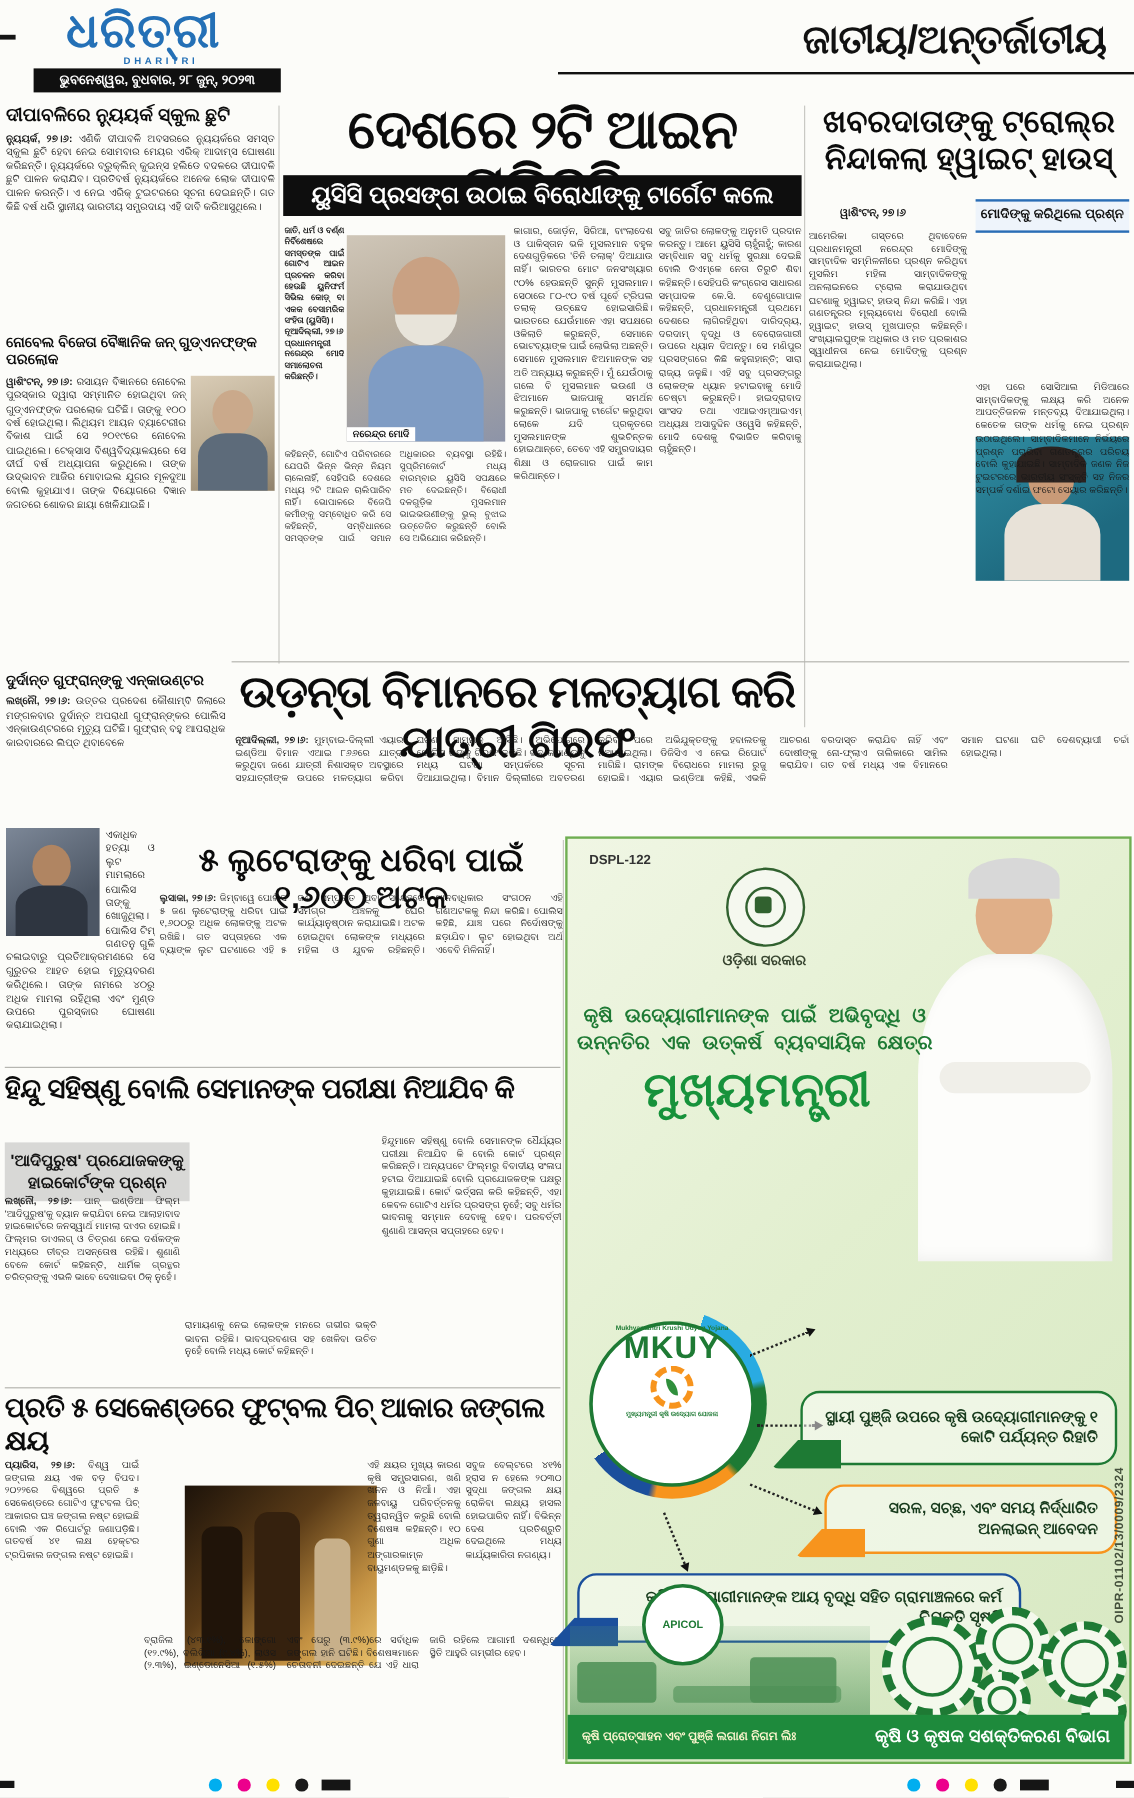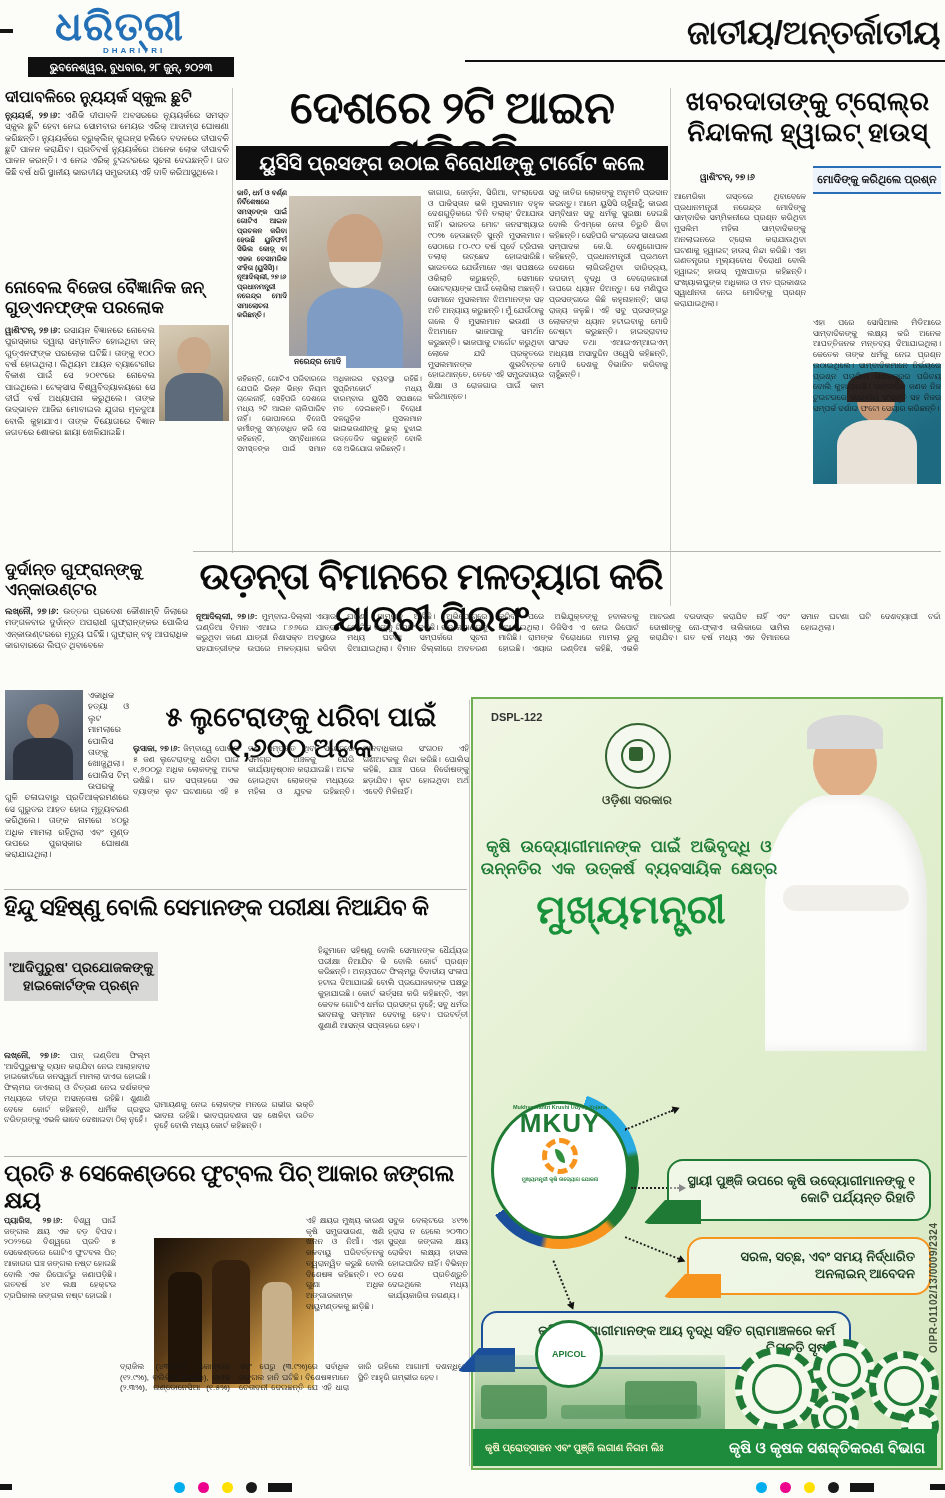--- a/index.html
+++ b/index.html
@@ -19,21 +19,21 @@
   .vsep{background:#c9c9c4;width:1px;}
   .hsep{background:#b5b5b0;height:1px;}
   
   .hl-main{font-size:45px;letter-spacing:-1px;text-align:center;line-height:1.05;}
   .subbar{background:#0e0e0e;color:#fff;font-size:20px;font-weight:bold;text-align:center;line-height:34px;}
   .hl-right{font-size:26px;line-height:1.18;text-align:center;}
   .hl-mid{font-size:37px;letter-spacing:-1px;text-align:center;}
   .hl-sm{font-size:27px;text-align:center;}
   .hl-art{font-size:23px;text-align:left;letter-spacing:-.5px;}
   .hl-tiny{font-size:15.5px;line-height:1.15;}
-  .hl-tiny2{font-size:17px;line-height:1.2;}
+  .hl-tiny2{font-size:12px;line-height:1.2;}
   .graybox{background:#d8d8d6;font-size:13.5px;font-weight:800;text-align:center;line-height:1.3;padding:7px 4px;}
   
   .photo{position:relative;overflow:hidden;background:#999;}
   .pcap{position:absolute;left:0;bottom:0;background:#fff;color:#111;font-size:8px;font-weight:bold;padding:1px 5px;}
   .capbox{border-top:2px solid #2a6db5;border-bottom:2px solid #2a6db5;background:#eef4fb;
           font-size:11px;font-weight:800;text-align:center;line-height:22px;}
   .head{position:absolute;border-radius:50%;}
   .torso{position:absolute;border-radius:40% 40% 0 0;}
   
   .ad{background:linear-gradient(135deg,#f0f6e4 0%,#e2efcf 45%,#d7e8c2 100%);border:2px solid #6fae52;}
@@ -91,21 +91,21 @@
 
 <div class="page">
 
   <div class="abs bar" style="left:0;top:29px;width:13px;height:4px;"></div>
 
   <div class="abs" style="left:55px;top:6px;width:175px;height:50px;">
     <div class="logo">ଧରିତ୍ରୀ</div>
     <div class="logo-sub" style="margin-left:48px;">DHARITRI</div>
   </div>
   <div class="abs datebar" style="left:28px;top:57px;width:206px;height:20px;">ଭୁବନେଶ୍ୱର, ବୁଧବାର, ୨୮ ଜୁନ୍, ୨୦୨୩</div>
-  <div class="abs section-head" style="left:560px;top:14px;width:380px;">ଜାତୀୟ/ଅନ୍ତର୍ଜାତୀୟ</div>
+  <div class="abs section-head" style="left:542px;top:14px;width:380px;">ଜାତୀୟ/ଅନ୍ତର୍ଜାତୀୟ</div>
   <div class="abs rule" style="left:465px;top:60px;width:480px;height:2px;"></div>
 
   <div class="abs vsep" style="left:232px;top:88px;height:465px;"></div>
   <div class="abs vsep" style="left:670px;top:88px;height:518px;"></div>
   <div class="abs vsep" style="left:469px;top:700px;height:766px;"></div>
   <div class="abs hsep" style="left:4px;top:889px;width:463px;"></div>
   <div class="abs hsep" style="left:4px;top:1156px;width:463px;"></div>
   <div class="abs hsep" style="left:193px;top:551px;width:748px;"></div>
 
   <div class="abs" style="left:5px;top:88px;width:224px;height:186px;">
@@ -134,21 +134,21 @@
       <span class="dateline">ଲଖ୍ନୌ, ୨୭।୬:</span>
       <span>ଉତ୍ତର ପ୍ରଦେଶ କୌଶାମ୍ବି ଜିଲାରେ ମଙ୍ଗଳବାର ଦୁର୍ଦାନ୍ତ ଅପରାଧୀ ଗୁଫ୍ରାନ୍‌ଙ୍କର ପୋଲିସ ଏନ୍‌କାଉଣ୍ଟରରେ ମୃତ୍ୟୁ ଘଟିଛି। ଗୁଫ୍ରାନ୍ ବହୁ ଆପରାଧିକ କାରବାରରେ ଲିପ୍ତ ଥିବାବେଳେ</span>
     </div>
   </div>
   <div class="abs" style="left:5px;top:690px;width:124px;height:202px;">
     <div class="body-text jt" style="font-size:8.5px;">
       <div class="photo fl-l" style="width:78px;height:90px;background:linear-gradient(150deg,#7c8797,#4c5664 70%);">
         <div class="head" style="left:22px;top:14px;width:32px;height:36px;background:#b08562;"></div>
         <div class="torso" style="left:8px;top:48px;width:60px;height:42px;background:#2e3540;"></div>
       </div>
-      <span>ଏକାଧିକ ହତ୍ୟା ଓ ଲୁଟ ମାମଲାରେ ପୋଲିସ ତାଙ୍କୁ ଖୋଜୁଥିଲା। ପୋଲିସ ଟିମ୍ ଉପରକୁ ଗୁଳି ଚଳାଇବାରୁ ପ୍ରତିଆକ୍ରମଣରେ ସେ ଗୁରୁତର ଆହତ ହୋଇ ମୃତ୍ୟୁବରଣ କରିଥିଲେ। ତାଙ୍କ ନାମରେ ୪୦ରୁ ଅଧିକ ମାମଲା ରହିଥିଲା ଏବଂ ମୁଣ୍ଡ ଉପରେ ପୁରସ୍କାର ଘୋଷଣା କରାଯାଇଥିଲା।</span>
+      <span>ଏକାଧିକ ହତ୍ୟା ଓ ଲୁଟ ମାମଲାରେ ପୋଲିସ ତାଙ୍କୁ ଖୋଜୁଥିଲା। ପୋଲିସ ଟିମ୍ ଗଣତନୁ ଗୁଳି ଚଳାଇବାରୁ ପ୍ରତିଆକ୍ରମଣରେ ସେ ଗୁରୁତର ଆହତ ହୋଇ ମୃତ୍ୟୁବରଣ କରିଥିଲେ। ତାଙ୍କ ନାମରେ ୪୦ରୁ ଅଧିକ ମାମଲା ରହିଥିଲା ଏବଂ ମୁଣ୍ଡ ଉପରେ ପୁରସ୍କାର ଘୋଷଣା କରାଯାଇଥିଲା।</span>
     </div>
   </div>
 
   <div class="abs hl hl-main" style="left:235px;top:84px;width:434px;">ଦେଶରେ ୨ଟି ଆଇନ ଚାଲିବନି</div>
   <div class="abs subbar" style="left:236px;top:146px;width:432px;height:34px;">ୟୁସିସି ପ୍ରସଙ୍ଗ ଉଠାଇ ବିରୋଧୀଙ୍କୁ ଟାର୍ଗେଟ କଲେ ମୋଦି</div>
 
   <div class="abs body-text jt" style="left:237px;top:188px;width:50px;height:184px;font-size:7px;font-weight:bold;">
     <span>ଜାତି, ଧର୍ମ ଓ ବର୍ଣ୍ଣ ନିର୍ବିଶେଷରେ ସମସ୍ତଙ୍କ ପାଇଁ ଗୋଟିଏ ଆଇନ ପ୍ରଚଳନ କରିବା ହେଉଛି ୟୁନିଫର୍ମ ସିଭିଲ କୋଡ଼୍ ବା ଏକକ ବେସାମରିକ ସଂହିତା (ୟୁସିସି)।</span>
     <div class="dateline">ନୂଆଦିଲ୍ଲୀ, ୨୭।୬</div>
     <span>ପ୍ରଧାନମନ୍ତ୍ରୀ ନରେନ୍ଦ୍ର ମୋଦି ସମାଲୋଚନା କରିଛନ୍ତି।</span>
@@ -183,21 +183,21 @@
   </div>
 
   <div class="abs hl hl-sm" style="left:133px;top:702px;width:336px;">୫ ଲୁଟେରାଙ୍କୁ ଧରିବା ପାଇଁ ୧,୬୦୦ ଅଟକ</div>
   <div class="abs body-text jt cols3" style="left:133px;top:744px;width:336px;height:146px;">
     <span class="dateline">ଲୁସାକା, ୨୭।୬:</span>
     <span>ଜିମ୍ବାୱେ ପୋଲିସ ୫ ଜଣ ଲୁଟେରାଙ୍କୁ ଧରିବା ପାଇଁ ୧,୬୦୦ରୁ ଅଧିକ ଲୋକଙ୍କୁ ଅଟକ ରଖିଛି। ଗତ ସପ୍ତାହରେ ଏକ ବ୍ୟାଙ୍କ ଲୁଟ ଘଟଣାରେ ଏହି ୫ ଜଣ ସମ୍ପୃକ୍ତ ଥିବା ସନ୍ଦେହରେ ସମଗ୍ର ଅଞ୍ଚଳକୁ ଘେରି କାର୍ଯ୍ୟାନୁଷ୍ଠାନ କରାଯାଇଛି। ଅଟକ ହୋଇଥିବା ଲୋକଙ୍କ ମଧ୍ୟରେ ମହିଳା ଓ ଯୁବକ ରହିଛନ୍ତି। ମାନବାଧିକାର ସଂଗଠନ ଏହି ଗଣଅଟକକୁ ନିନ୍ଦା କରିଛି। ପୋଲିସ କହିଛି, ଯାଞ୍ଚ ପରେ ନିର୍ଦୋଷଙ୍କୁ ଛଡ଼ାଯିବ। ଲୁଟ ହୋଇଥିବା ଅର୍ଥ ଏବେବି ମିଳିନାହିଁ।</span>
   </div>
 
   <div class="abs hl hl-art" style="left:4px;top:894px;width:464px;">ହିନ୍ଦୁ ସହିଷ୍ଣୁ ବୋଲି ସେମାନଙ୍କ ପରୀକ୍ଷା ନିଆଯିବ କି</div>
   <div class="abs graybox" style="left:4px;top:952px;width:146px;">'ଆଦିପୁରୁଷ' ପ୍ରଯୋଜକଙ୍କୁ ହାଇକୋର୍ଟଙ୍କ ପ୍ରଶ୍ନ</div>
-  <div class="abs body-text jt" style="left:4px;top:1051px;width:146px;height:138px;">
+  <div class="abs body-text jt" style="left:4px;top:996px;width:146px;height:138px;">
     <span class="dateline">ଲଖ୍ନୌ, ୨୭।୬:</span>
     <span>ପାନ୍ ଇଣ୍ଡିଆ ଫିଲ୍ମ 'ଆଦିପୁରୁଷ'କୁ ବ୍ୟାନ କରାଯିବା ନେଇ ଆଲାହାବାଦ ହାଇକୋର୍ଟରେ ଜନସ୍ୱାର୍ଥ ମାମଲା ଦାଏର ହୋଇଛି। ଫିଲ୍ମର ଡାଏଲଗ୍ ଓ ଚିତ୍ରଣ ନେଇ ଦର୍ଶକଙ୍କ ମଧ୍ୟରେ ତୀବ୍ର ଅସନ୍ତୋଷ ରହିଛି। ଶୁଣାଣି ବେଳେ କୋର୍ଟ କହିଛନ୍ତି, ଧାର୍ମିକ ଗ୍ରନ୍ଥର ଚରିତ୍ରଙ୍କୁ ଏଭଳି ଭାବେ ଦେଖାଇବା ଠିକ୍ ନୁହେଁ।</span>
   </div>
   <div class="abs photo movie" style="left:154px;top:946px;width:160px;height:150px;">
     <div class="abs" style="left:14px;top:34px;width:34px;height:110px;background:#201409;border-radius:10px 10px 0 0;"></div>
     <div class="abs" style="left:58px;top:22px;width:38px;height:124px;background:#35210e;border-radius:12px 12px 0 0;"></div>
     <div class="abs" style="left:108px;top:44px;width:30px;height:102px;background:#c8b08a;border-radius:10px 10px 0 0;"></div>
   </div>
   <div class="abs body-text jt" style="left:318px;top:946px;width:150px;height:212px;">ହିନ୍ଦୁମାନେ ସହିଷ୍ଣୁ ବୋଲି ସେମାନଙ୍କ ଧୈର୍ଯ୍ୟର ପରୀକ୍ଷା ନିଆଯିବ କି ବୋଲି କୋର୍ଟ ପ୍ରଶ୍ନ କରିଛନ୍ତି। ଅନ୍ୟପଟେ ଫିଲ୍ମରୁ ବିବାଦୀୟ ସଂଳାପ ହଟାଇ ଦିଆଯାଇଛି ବୋଲି ପ୍ରଯୋଜକଙ୍କ ପକ୍ଷରୁ କୁହାଯାଇଛି। କୋର୍ଟ ଭର୍ତ୍ସନା କରି କହିଛନ୍ତି, ଏହା କେବଳ ଗୋଟିଏ ଧର୍ମର ପ୍ରସଙ୍ଗ ନୁହେଁ; ସବୁ ଧର୍ମର ଭାବନାକୁ ସମ୍ମାନ ଦେବାକୁ ହେବ। ପରବର୍ତ୍ତୀ ଶୁଣାଣି ଆସନ୍ତା ସପ୍ତାହରେ ହେବ।</div>
   <div class="abs body-text jt" style="left:154px;top:1100px;width:160px;height:58px;">ରାମାୟଣକୁ ନେଇ ଲୋକଙ୍କ ମନରେ ଗଭୀର ଭକ୍ତି ଭାବନା ରହିଛି। ଭାବପ୍ରବଣତା ସହ ଖେଳିବା ଉଚିତ ନୁହେଁ ବୋଲି ମଧ୍ୟ କୋର୍ଟ କହିଛନ୍ତି।</div>

